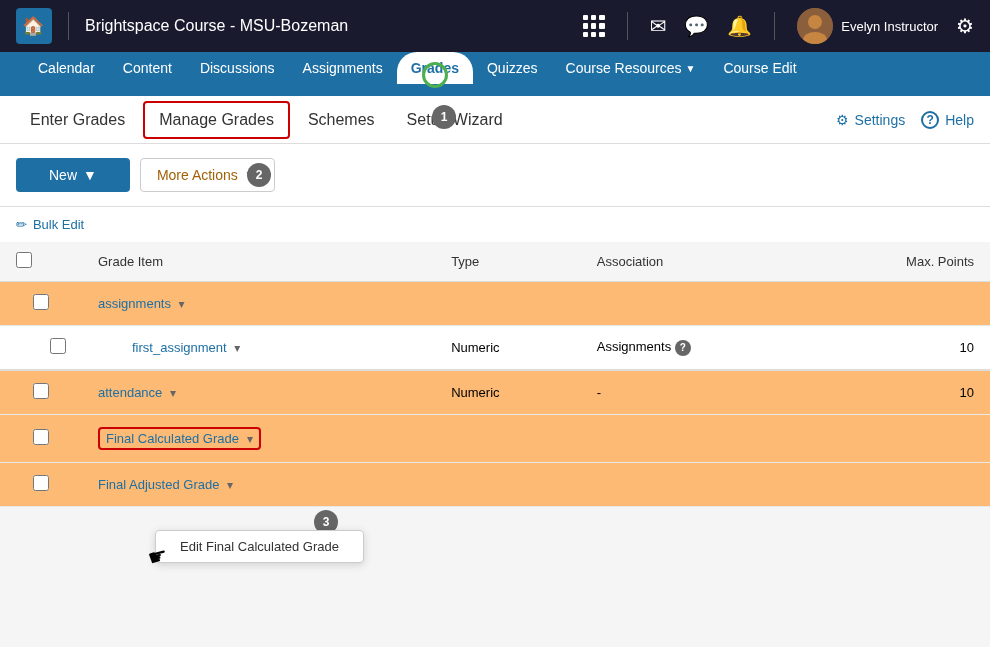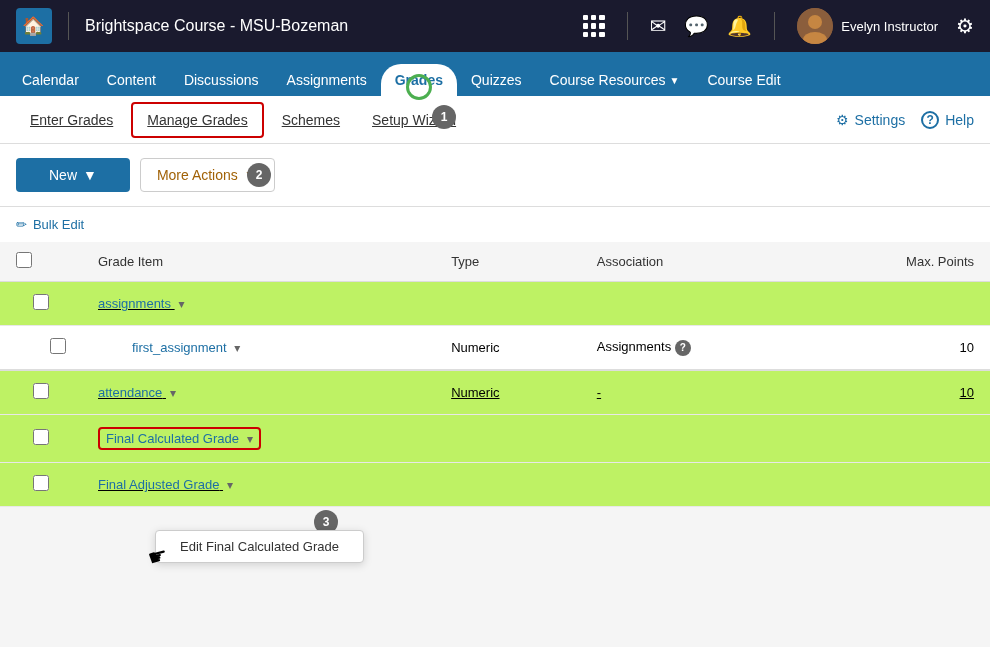--- a/index.html
+++ b/index.html
@@ -50,22 +50,22 @@
     }
     .top-bar-avatar svg { width: 36px; height: 36px; }
     .top-bar-username { color: white; font-size: 13px; }
     .top-bar-gear { color: white; font-size: 20px; cursor: pointer; }
 
     
     .nav-bar {
       background: #1d6fa4;
       height: 44px;
       display: flex;
-      align-items: flex-end;
-      padding: 0 8px;
+      align-items: flex-start;
+      padding: 0 24px;
     }
     .nav-item {
       color: white; padding: 8px 14px; font-size: 14px; cursor: pointer;
       border-radius: 4px; white-space: nowrap;
       display: flex; align-items: center; gap: 4px;
     }
     .nav-item.active {
       background: white; color: #1d6fa4; font-weight: 600;
       border-radius: 20px 20px 0 0;
       position: relative;
@@ -84,23 +84,22 @@
     .sub-nav {
       background: white;
       height: 48px;
       display: flex;
       align-items: center;
       padding: 0 16px;
       border-bottom: 1px solid #ddd;
       gap: 4px;
     }
     .sub-nav-item {
-      padding: 8px 14px; font-size: 14px; cursor: pointer; color: #333;
+      padding: 8px 14px; font-size: 16px; cursor: pointer; color: #333;
       border-radius: 4px;
-      text-decoration: underline;
     }
     .sub-nav-item.active {
       border: 2px solid #cc0000; border-radius: 4px; color: #333; font-weight: 500;
     }
     .sub-nav-right {
       margin-left: auto; display: flex; align-items: center; gap: 16px;
     }
     .settings-btn {
       display: flex; align-items: center; gap: 6px; color: #1d6fa4; cursor: pointer; font-size: 14px;
     }
@@ -149,21 +148,21 @@
     .grades-table td {
       padding: 12px 16px; border-bottom: 1px solid #e8e8e8; font-size: 13px;
     }
     .grades-table td.right { text-align: right; }
     .checkbox-col { width: 50px; text-align: center; }
     .checkbox { width: 16px; height: 16px; cursor: pointer; }
     .row-link { color: #1d6fa4; cursor: pointer; text-decoration: none; font-weight: 500; }
     .chevron-btn {
       background: none; border: none; cursor: pointer; color: #666; font-size: 12px; margin-left: 4px;
     }
-    .category-row { background: #bef264; text-decoration: underline; }
+    .category-row { background: #fdba74; }
     .item-row { background: white; }
     .item-row td:first-child { padding-left: 50px; }
 
     
     .step-badge {
       display: inline-flex; align-items: center; justify-content: center;
       width: 24px; height: 24px; border-radius: 50%;
       background: #666; color: white; font-size: 12px; font-weight: 700;
       position: absolute;
     }

